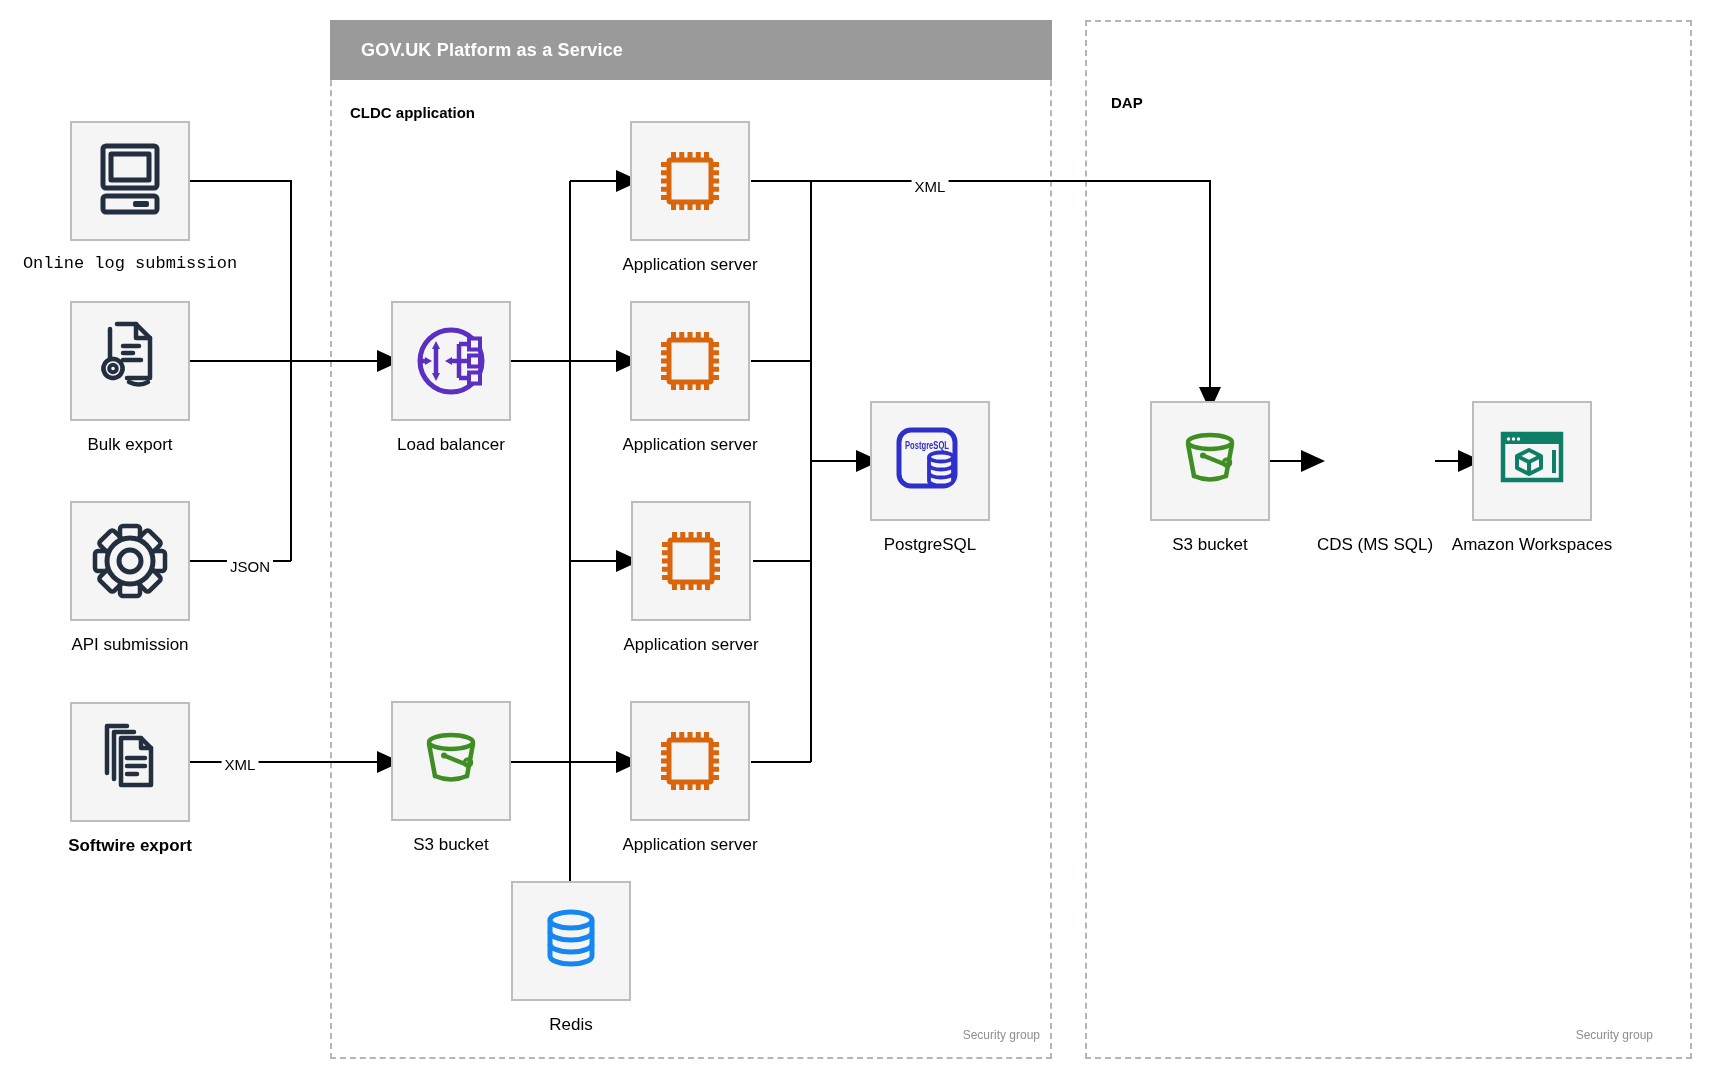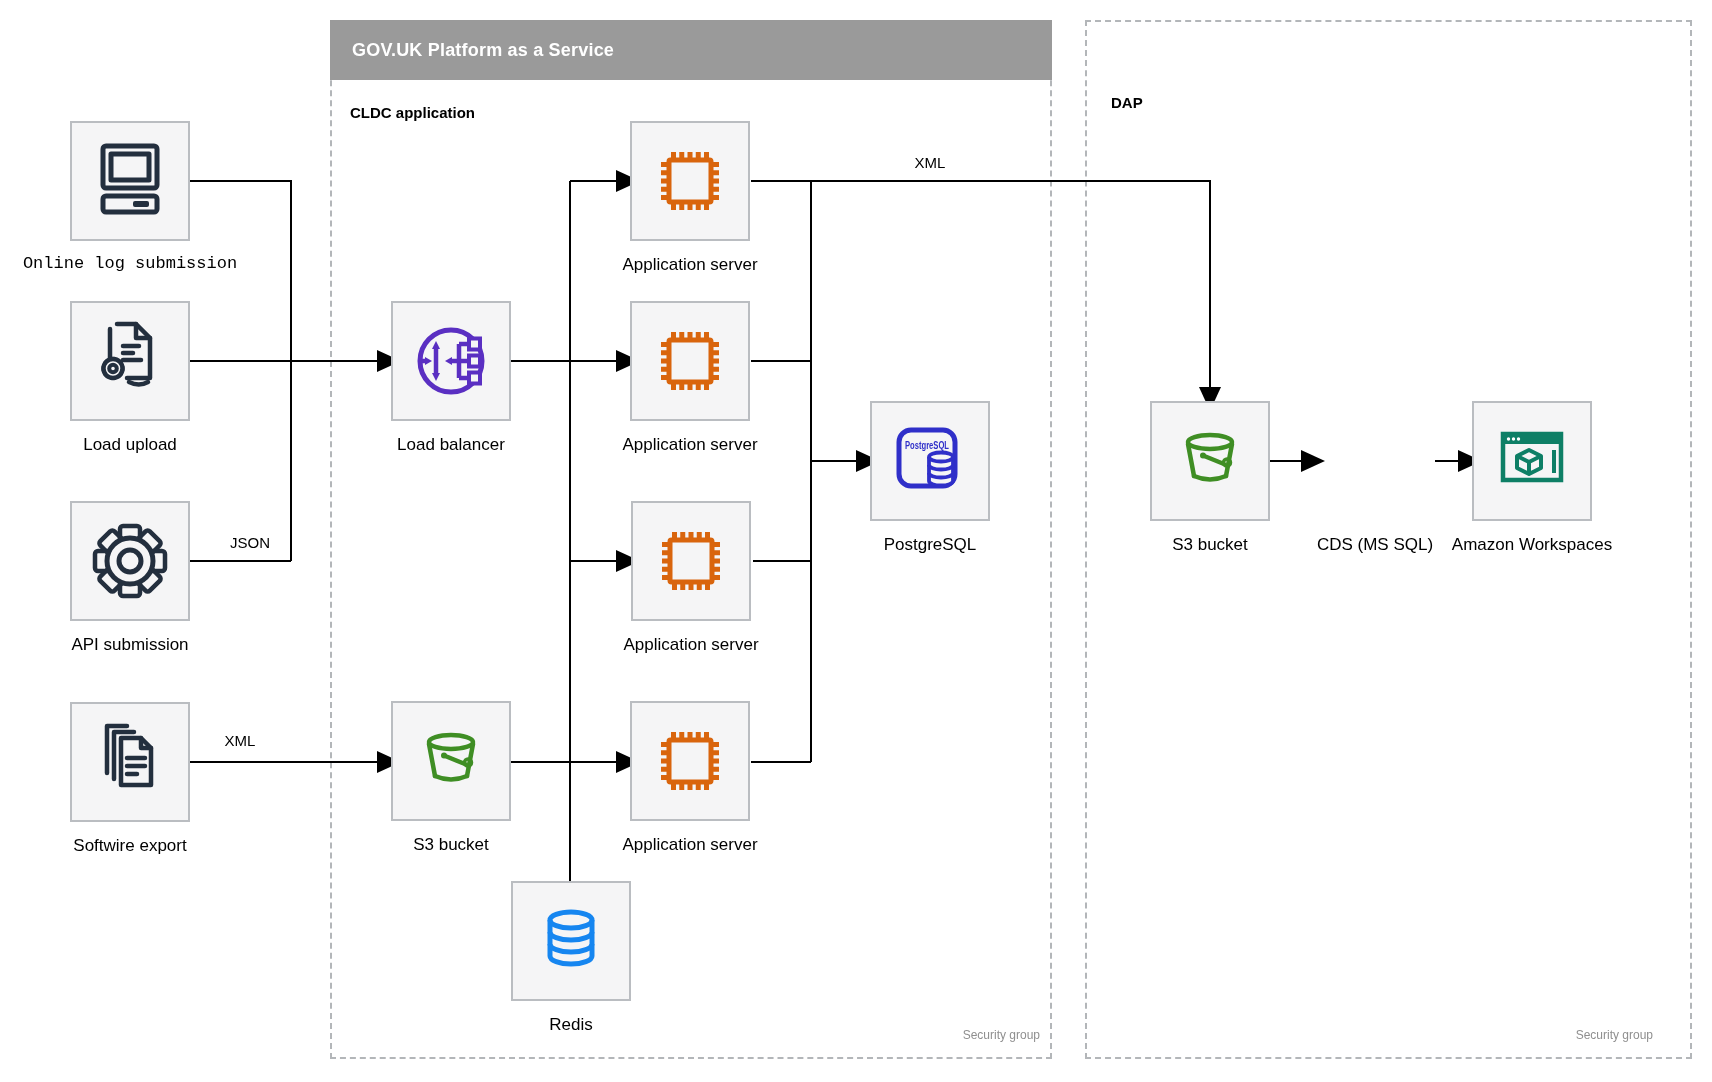--- a/index.html
+++ b/index.html
@@ -6,40 +6,40 @@
   .canvas {
     position:relative; width:1712px; height:1082px; background:#ffffff;
     font-family:"Liberation Sans", sans-serif; overflow:hidden;
   }
   .container-body {
     position:absolute; border:2px dashed #b3b6b9; box-sizing:border-box; background:transparent;
   }
   .container-header {
     position:absolute; height:60px; background:#9a9a9a; color:#ffffff;
     font-size:18px; font-weight:bold; display:flex; align-items:center;
-    padding-left:22px; box-sizing:border-box; letter-spacing:.2px;
+    padding-left:31px; box-sizing:border-box; letter-spacing:.2px;
   }
   .container-subtitle {
     position:absolute; font-size:15px; font-weight:bold; color:#000;
   }
   .container-footer {
     position:absolute; width:200px; text-align:right; font-size:12px; color:#8f8f8f;
   }
   .connectors { position:absolute; left:0; top:0; }
   .node {
     position:absolute; width:120px; height:120px; background:#f5f5f6;
     border:2px solid #babdc1; box-sizing:border-box;
     display:flex; align-items:center; justify-content:center;
   }
   .node-label {
     position:absolute; width:240px; text-align:center; font-size:17px; color:#000000;
   }
   .edge-label {
     position:absolute; transform:translate(-50%,-50%); background:#ffffff;
-    font-size:15px; color:#000; padding:0 3px; line-height:19px;
+    font-size:15px; color:#000; padding:0 3px; line-height:19px;margin-top:24px;
   }
   svg text.dbbrand {
     font-family:"Liberation Sans", sans-serif; font-weight:bold; fill:#2f2fc9;
   }
 </style>
 </head>
 <body>
 
 <div class="canvas">
 
@@ -123,21 +123,21 @@
           <rect x="16" y="42" width="16" height="13" rx="2" transform="rotate(0 24 48.5)"></rect>
           <rect x="16" y="42" width="16" height="13" rx="2" transform="rotate(45 24 48.5)"></rect>
           <rect x="16" y="42" width="16" height="13" rx="2" transform="rotate(90 24 48.5)"></rect>
           <rect x="16" y="42" width="16" height="13" rx="2" transform="rotate(135 24 48.5)"></rect>
         </g>
         <circle cx="24" cy="48.5" r="9.5" fill="#f5f5f6" stroke="#232f3e" stroke-width="4.5"></circle>
         <circle cx="24" cy="48.5" r="3.8" fill="none" stroke="#232f3e" stroke-width="4"></circle>
       </g>
     </svg>
   </div>
-  <div class="node-label" style="left:10px; top:435px;">Load upload</div>
+  <div class="node-label" style="left:10px; top:435px;">Bulk export</div>
 
   <div class="node" style="left:70px; top:501px;">
     <svg width="82" height="82" viewBox="0 0 82 82">
       <g fill="none" stroke="#232f3e" stroke-width="4.5">
         <rect x="31" y="6" width="20" height="16" rx="3" transform="rotate(0 41 41)"></rect>
         <rect x="31" y="6" width="20" height="16" rx="3" transform="rotate(45 41 41)"></rect>
         <rect x="31" y="6" width="20" height="16" rx="3" transform="rotate(90 41 41)"></rect>
         <rect x="31" y="6" width="20" height="16" rx="3" transform="rotate(135 41 41)"></rect>
         <rect x="31" y="6" width="20" height="16" rx="3" transform="rotate(180 41 41)"></rect>
         <rect x="31" y="6" width="20" height="16" rx="3" transform="rotate(225 41 41)"></rect>
@@ -156,21 +156,21 @@
         <polyline points="38,5 18,5 18,52"></polyline>
         <polyline points="45,11 25,11 25,58"></polyline>
         <path d="M32,17 H52 L62,27 V64 H32 Z"></path>
         <path d="M52,17 V27 H62"></path>
         <path d="M38,37 H56"></path>
         <path d="M38,45 H56"></path>
         <path d="M38,53 H48"></path>
       </g>
     </svg>
   </div>
-  <div class="node-label" style="left:10px; top:836px;">Softwire export</div>
+  <div class="node-label" style="left:10px; top:836px;font-weight:bold;">Softwire export</div>
 
   <div class="node" style="left:391px; top:301px;">
     <svg width="82" height="82" viewBox="0 0 82 82">
       <circle cx="41" cy="41" r="31" fill="none" stroke="#5a2fc2" stroke-width="5"></circle>
       <g stroke="#5a2fc2" stroke-width="4.5" fill="none" stroke-linecap="butt">
         <path d="M10,41 H15"></path>
         <path d="M26,29 V53"></path>
         <path d="M47,41 H42"></path>
         <path d="M49,24 V58"></path>
         <path d="M49,24 H59"></path>

